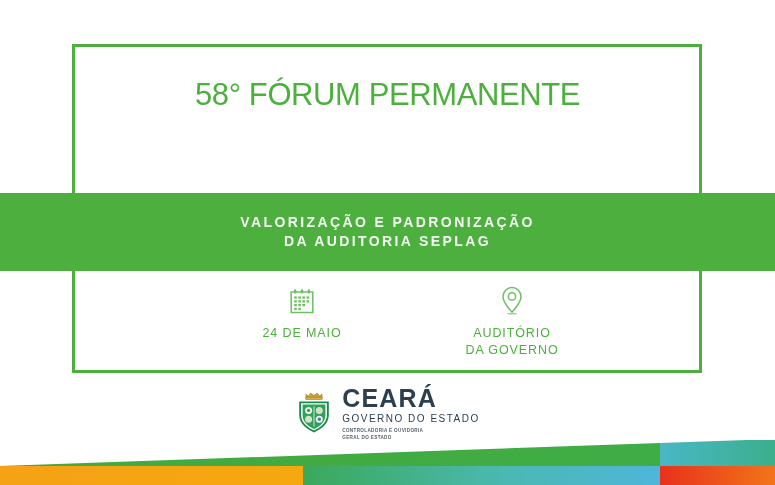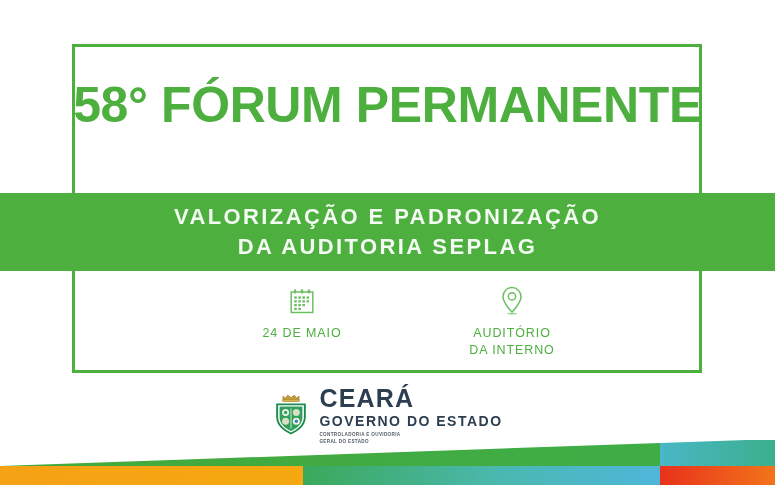--- a/index.html
+++ b/index.html
@@ -35,22 +35,22 @@
   }
 
   
   #title-block {
     position: absolute;
     left: 0;
     top: 78px;
     width: 775px;
     text-align: center;
     color: #4CAF3E;
-    font-weight: 700;
-    font-size: 50px;
+    font-weight: 400;
+    font-size: 31px;
     line-height: 1.08;
     letter-spacing: -0.4px;
     font-stretch: condensed;
   }
   #title-block .tline {
     display: block;
     white-space: nowrap;
   }
 
   
@@ -63,21 +63,21 @@
     background: #4CAF3E;
     display: flex;
     flex-direction: column;
     align-items: center;
     justify-content: center;
   }
   #banner .bline {
     display: block;
     color: #F4FBF2;
     font-weight: 700;
-    font-size: 22px;
+    font-size: 14px;
     letter-spacing: 2.4px;
     line-height: 1.35;
     white-space: nowrap;
   }
 
   
   #info-row {
     position: absolute;
     left: 72px;
     top: 286px;
@@ -133,22 +133,22 @@
   }
   #logo-ceara {
     color: #2C3E50;
     font-size: 25px;
     font-weight: 800;
     letter-spacing: 1.2px;
     line-height: 1;
   }
   #logo-governo {
     color: #2C3E50;
-    font-size: 14px;
-    font-weight: 700;
+    font-size: 10px;
+    font-weight: 400;
     letter-spacing: 1.5px;
     margin-top: 3px;
     line-height: 1;
   }
   #logo-orgao {
     color: #55606B;
     font-size: 4.6px;
     font-weight: 700;
     letter-spacing: 0.35px;
     margin-top: 4px;
@@ -213,21 +213,21 @@
 
     <div class="info-item">
       <div class="info-icon">
         <svg width="24" height="30" viewBox="0 0 24 30" fill="none" xmlns="http://www.w3.org/2000/svg">
           <path d="M12 1.6c-5 0-9 4-9 9 0 6.4 9 15.4 9 15.4s9-9 9-15.4c0-5-4-9-9-9z" stroke="#6DBF63" stroke-width="1.5" fill="none"></path>
           <circle cx="12" cy="10.4" r="3.6" stroke="#6DBF63" stroke-width="1.5" fill="none"></circle>
           <ellipse cx="12" cy="27.6" rx="5" ry="0.9" fill="#9BD394"></ellipse>
         </svg>
       </div>
       <div class="info-text">AUDITÓRIO</div>
-      <div class="info-text">DA INTERNO</div>
+      <div class="info-text">DA GOVERNO</div>
     </div>
 
 
   </div>
 
   <div id="logo">
     <div id="logo-inner">
       <div>
         <svg width="38" height="44" viewBox="0 0 38 44" xmlns="http://www.w3.org/2000/svg">
 

